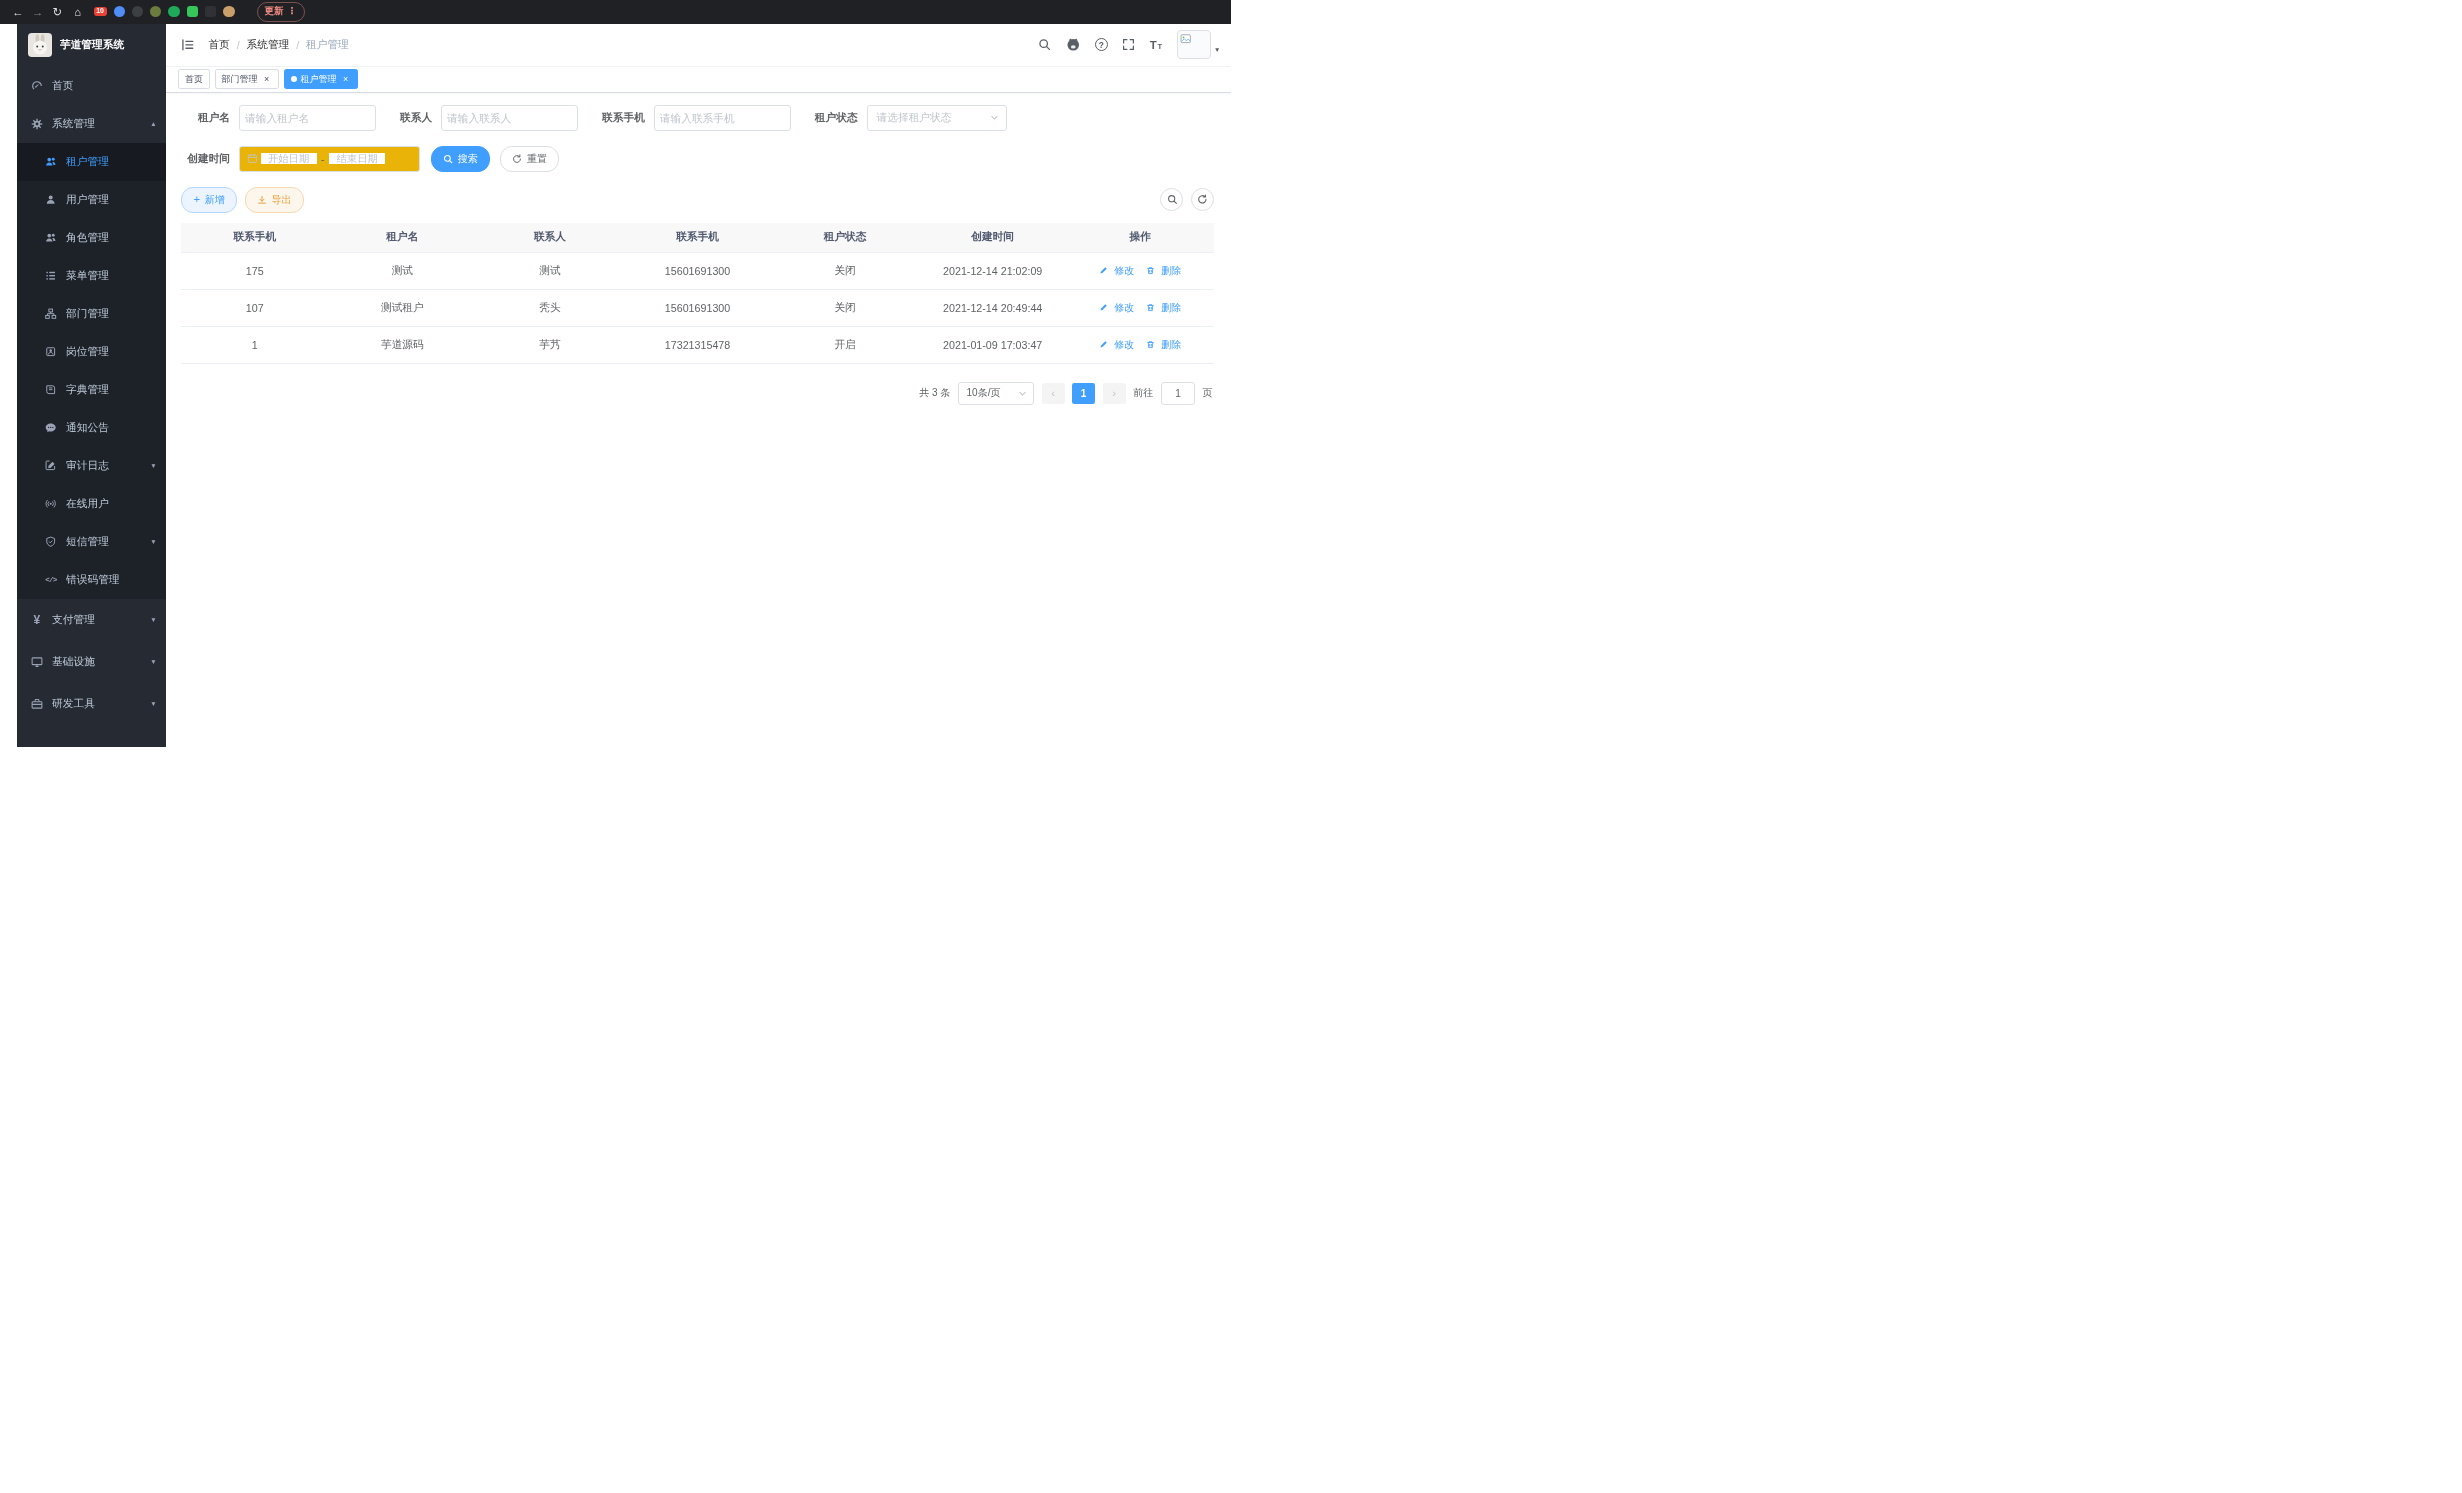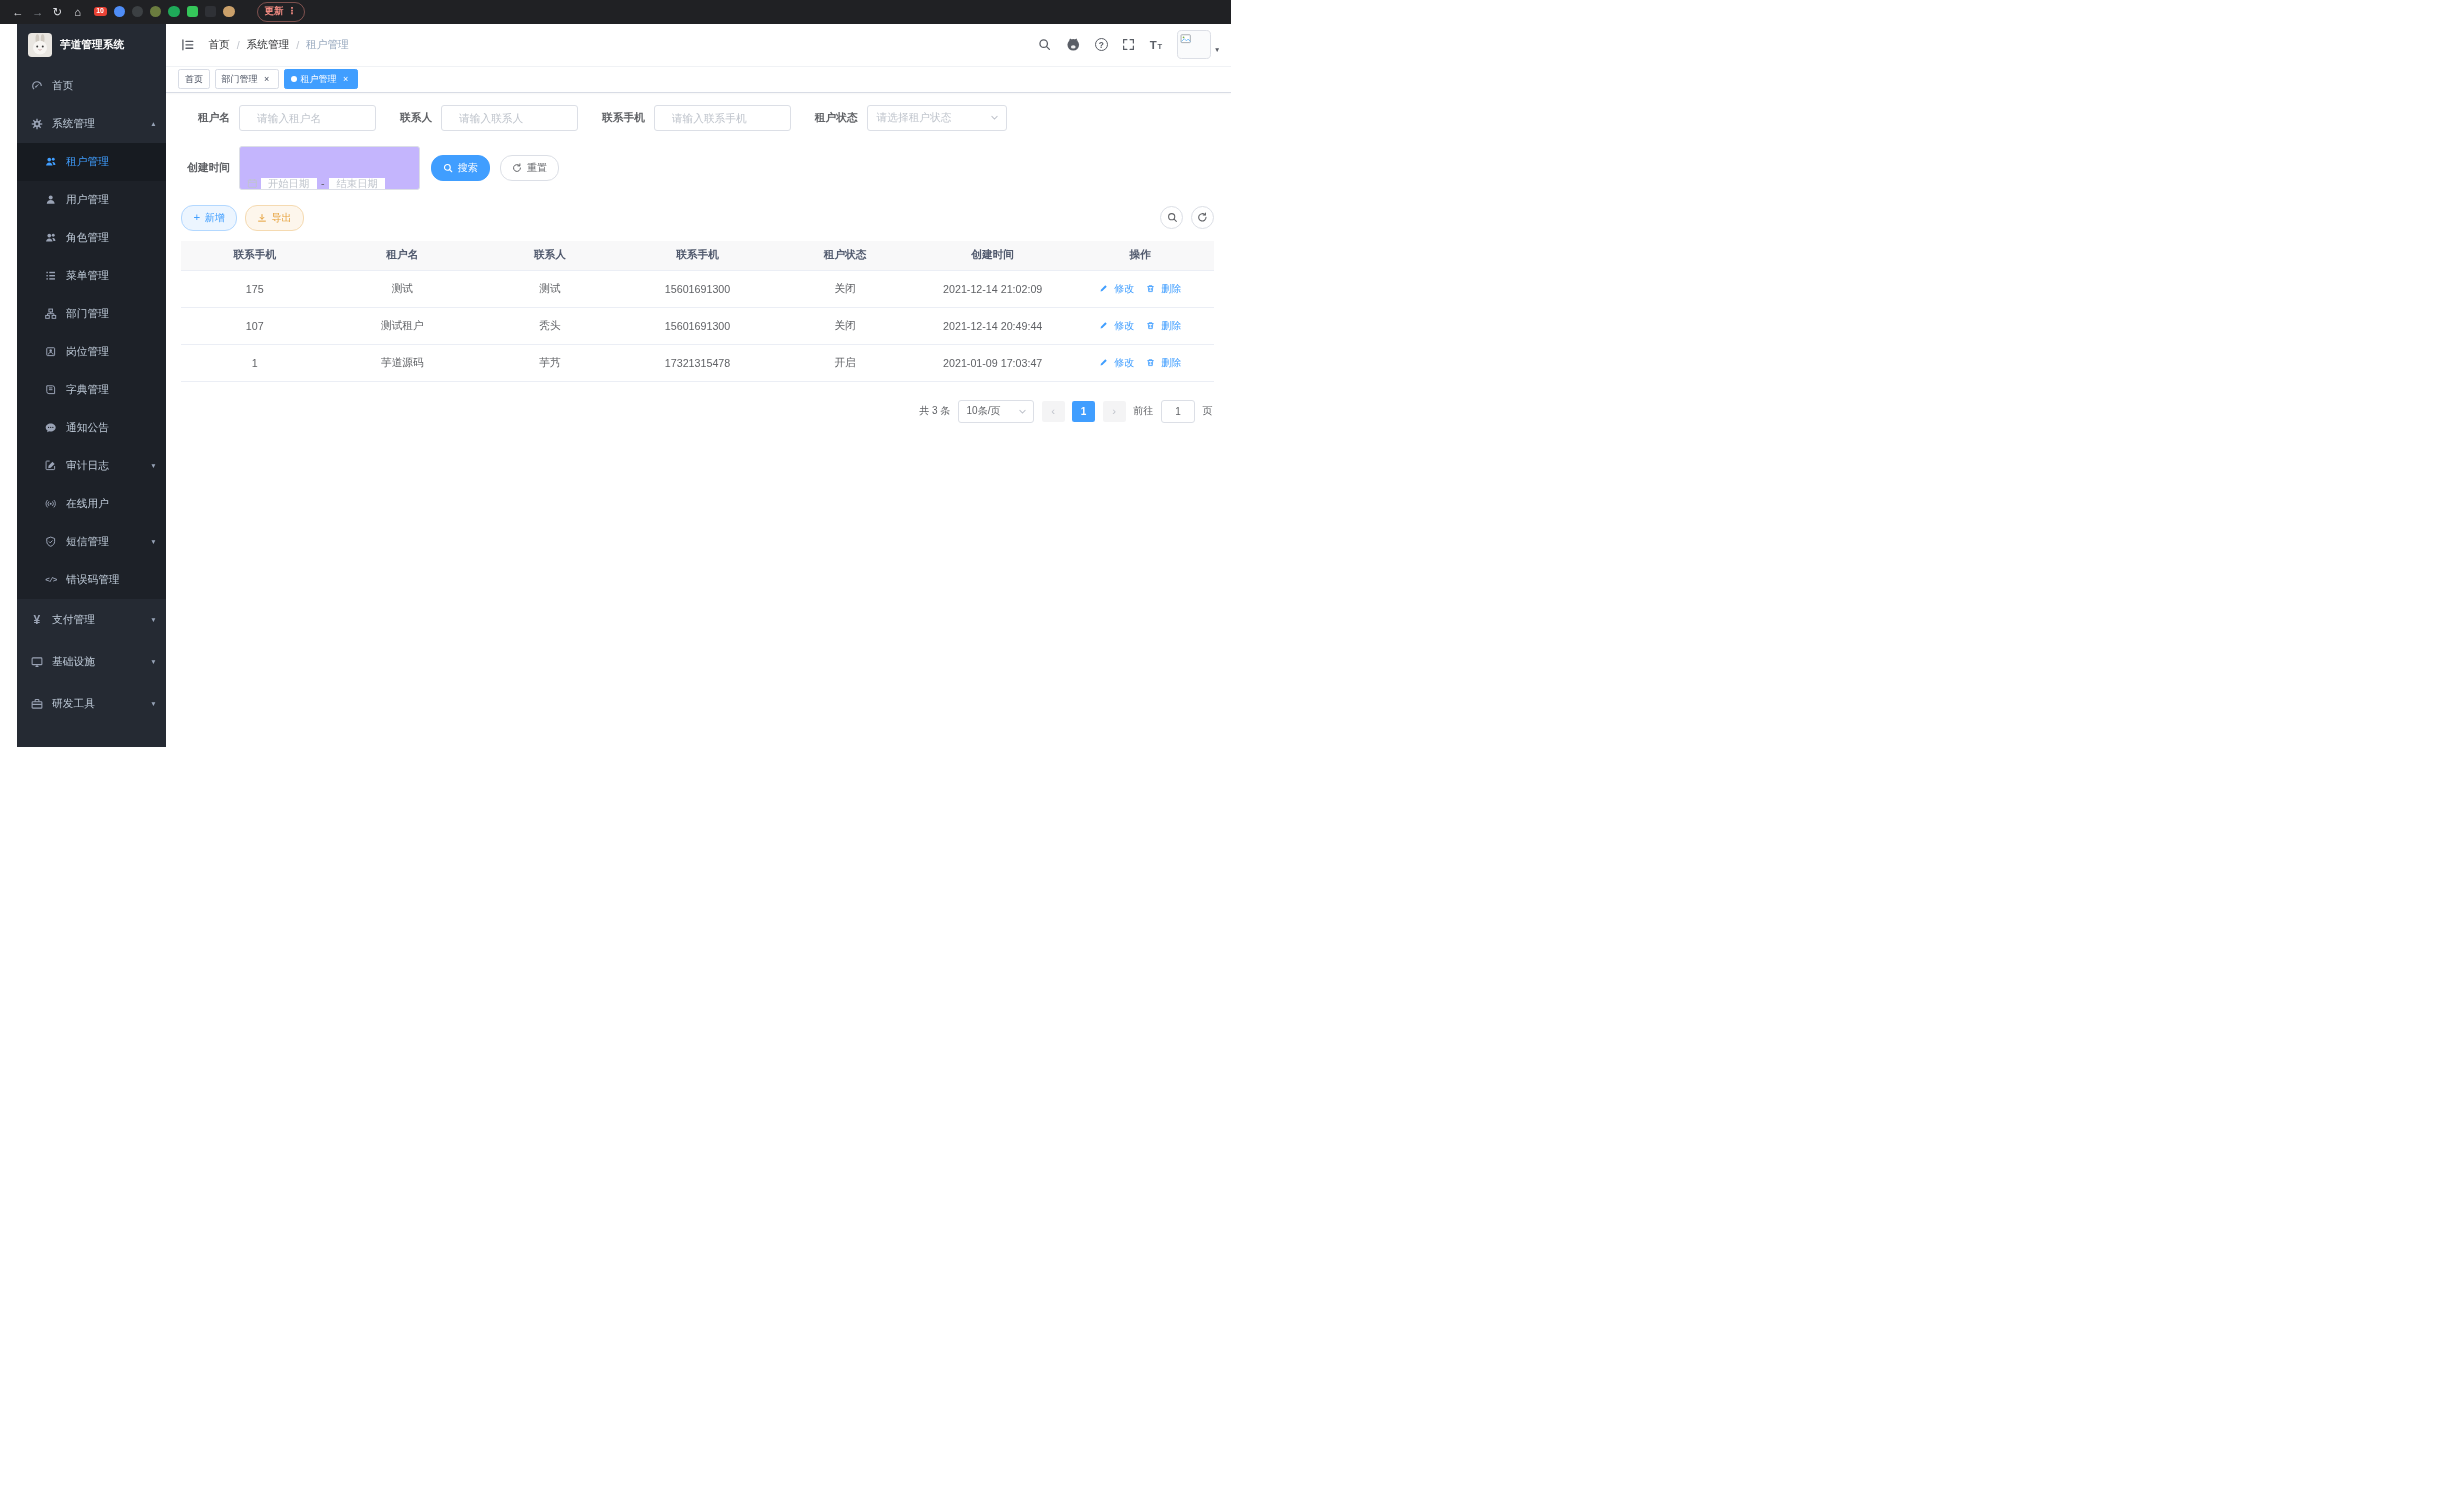--- a/index.html
+++ b/index.html
@@ -64,24 +64,24 @@
   .tag.active { background:#409eff; border-color:#409eff; color:#fff; }
   .tag-dot { width:6px; height:6px; border-radius:50%; background:#fff; flex-shrink:0; }
   .tag-close { width:10.7px; height:10.7px; line-height:10px; text-align:center; border-radius:50%; font-size:9px; }
 
   
   .content { padding:12px 17px 0 15px; flex:1; overflow:hidden; }
   .frow { display:flex; align-items:center; margin-bottom:15px; }
   .fitem { display:flex; align-items:center; margin-right:24px; }
   .flabel { font-weight:700; color:#606266; margin-right:9px; white-space:nowrap; }
   .flabel.w { width:49px; text-align:right; }
-  .el-input { width:137px; height:26px; border:0.8px solid #dcdfe6; border-radius:3px; padding:0 17px; font-size:10.7px; color:#606266; outline:none; background:#fff; font-family:inherit; }
+  .el-input { width:137px; height:26px; border:0.8px solid #dcdfe6; border-radius:3px; padding:0 5px; font-size:10.7px; color:#606266; outline:none; background:#fff; font-family:inherit; }
   .el-input::placeholder { color:#bfc4cc; }
   .selectbox { width:140px; height:26px; border:0.8px solid #dcdfe6; border-radius:3px; display:flex; align-items:center; justify-content:space-between; padding:0 6.9px 0 9px; color:#bfc4cc; cursor:pointer; background:#fff; }
-  .datebox { width:181px; height:44px; border:0.8px solid #dcdfe6; border-radius:3px; display:flex; align-items:flex-end; gap:3px; padding:0 6.9px; background:#c4b5fd; color:#c0c4cc; }
+  .datebox { width:181px; height:26px; border:0.8px solid #dcdfe6; border-radius:3px; display:flex; align-items:center; gap:3px; padding:0 6.9px; background:#eab308; color:#c0c4cc; }
   .date-in { border:none; outline:none; width:56px; text-align:center; font-size:10.3px; color:#606266; font-family:inherit; }
   .date-in::placeholder { color:#bfc4cc; }
   .date-sep { color:#606266; padding:0 1.5px; }
 
   .btn { height:26px; border:0.8px solid #dcdfe6; border-radius:12px; background:#fff; color:#606266; font-size:10px; padding:0 11.4px; display:inline-flex; align-items:center; gap:4.6px; cursor:pointer; font-family:inherit; white-space:nowrap; }
   .btn.primary { background:#409eff; border-color:#409eff; color:#fff; }
   .btn.plain-primary { background:#ecf5ff; border-color:#b3d8ff; color:#409eff; }
   .btn.plain-warning { background:#fdf6ec; border-color:#f5dab1; color:#e6a23c; }
   .plus-glyph { font-size:11.4px; line-height:1; }
 

